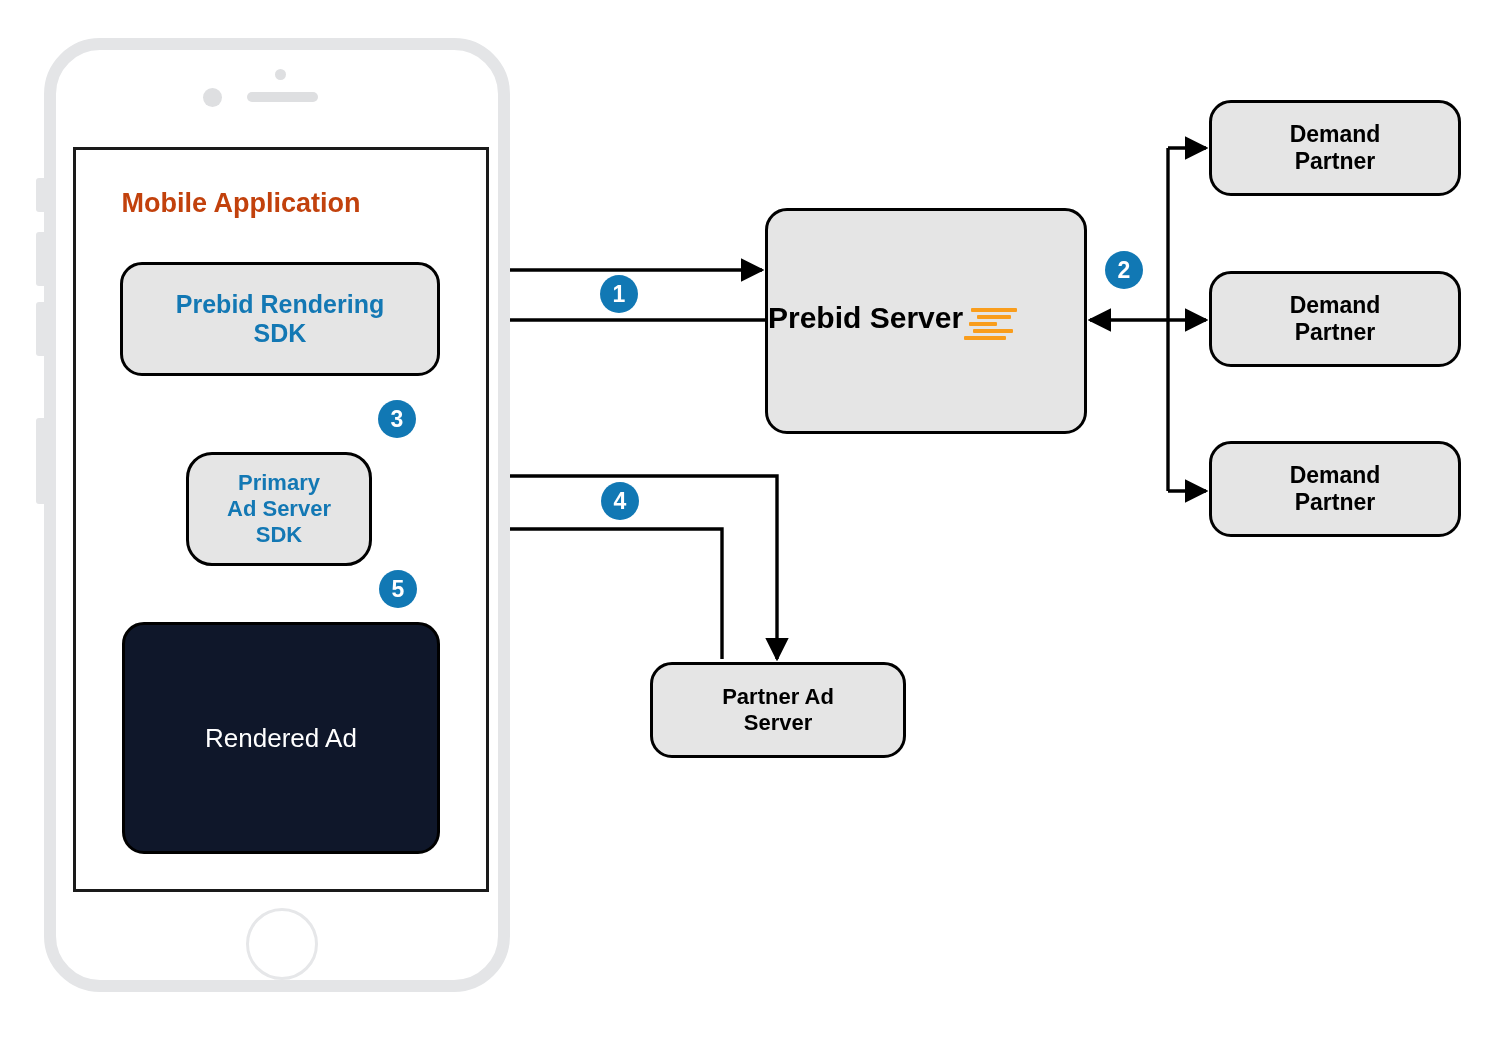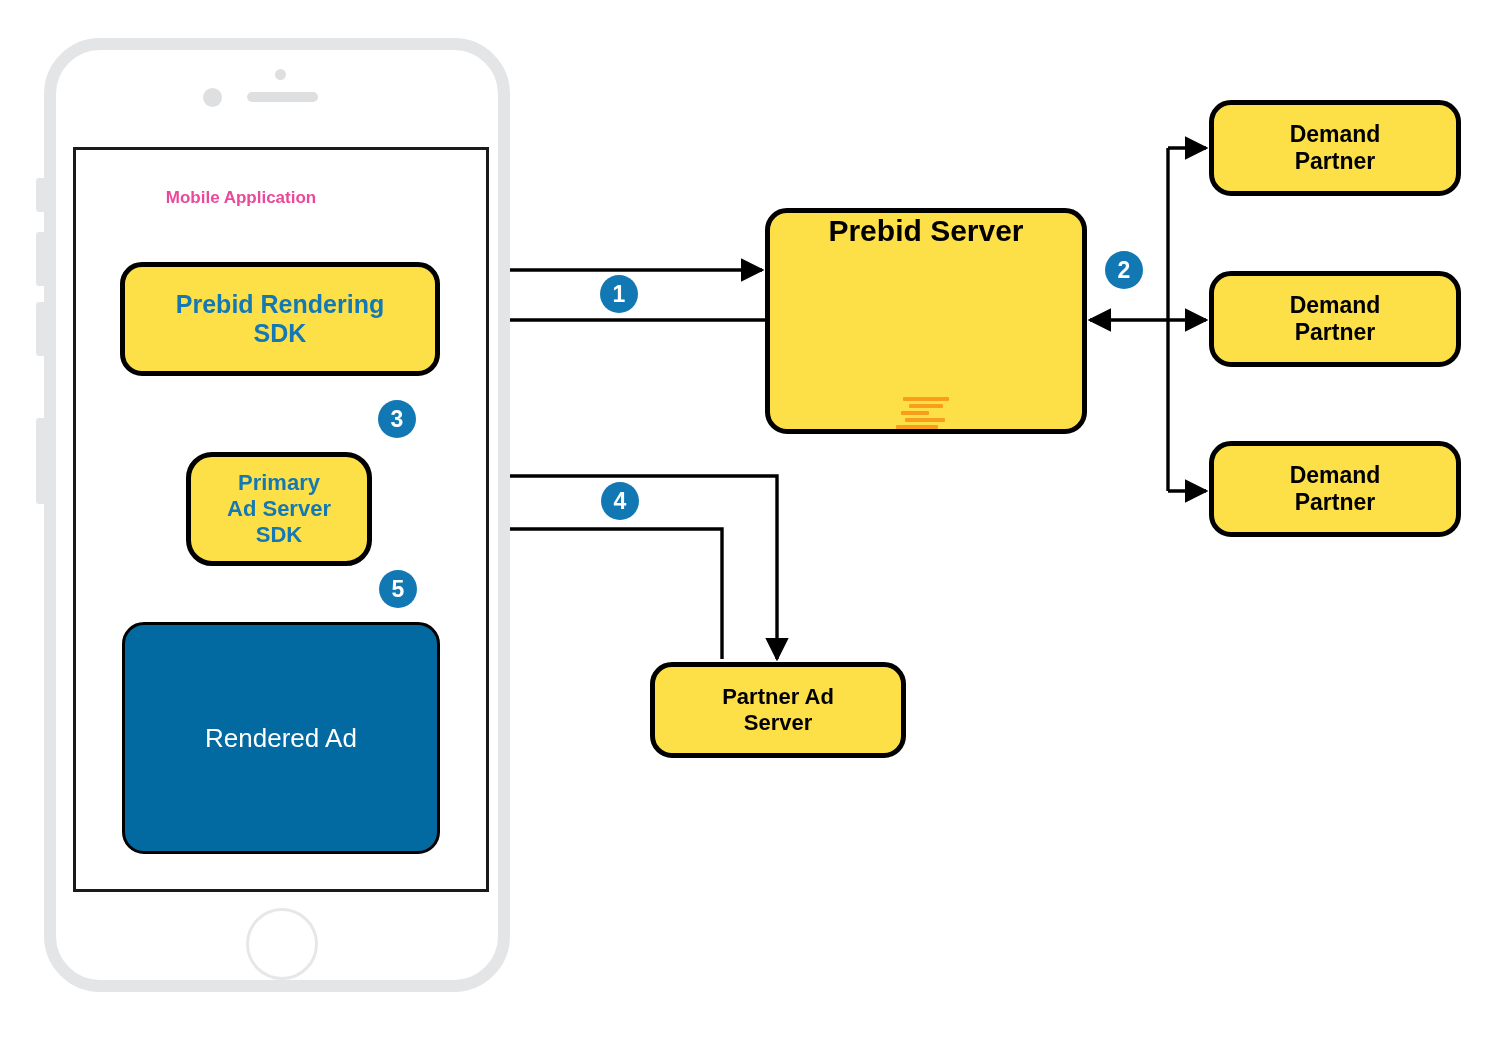--- a/index.html
+++ b/index.html
@@ -25,22 +25,22 @@
     height: 1040px;
   }
   
   .node {
     position: absolute;
     box-sizing: border-box;
     display: flex;
     align-items: center;
     justify-content: center;
     text-align: center;
-    background: #fde047;
-    border: 5px solid #000000;
+    background: #e5e5e5;
+    border: 3px solid #000000;
     border-radius: 18px;
     line-height: 1.18;
     z-index: 4;
   }
   .node .label { display: block; white-space: pre-line; }
 
   .node-blue-text { color: #1378b4; font-weight: bold; }
   .node-black-text { color: #000000; font-weight: bold; }
 
   
@@ -51,33 +51,32 @@
   }
   
   #primary-ad-server-sdk {
     left: 186px; top: 452px; width: 186px; height: 114px;
     font-size: 22px;
     border-radius: 26px;
   }
   
   #rendered-ad {
     left: 122px; top: 622px; width: 318px; height: 232px;
-    background: #0369a1;
+    background: #0f172a;
     color: #ffffff;
     font-size: 26px;
     border-radius: 22px;
     border: 3px solid #000000;
   }
   
   #prebid-server {
     left: 765px; top: 208px; width: 322px; height: 226px;
     font-size: 30px;
     border-radius: 22px;
-    flex-direction: column;
-    justify-content: space-between;
+    justify-content: flex-start;
   }
   #prebid-server .label { margin-bottom: 6px; }
   
   #primary-ad-server {
     left: 650px; top: 662px; width: 256px; height: 96px;
     font-size: 22px;
     border-radius: 22px;
   }
   
   .demand-partner {
@@ -195,23 +194,23 @@
     border: 3px solid #1a1a1a;
     background: #ffffff;
     box-sizing: border-box;
     z-index: 2;
   }
   #mobile-application-title {
     position: absolute;
     left: 73px; top: 188px;
     width: 336px;
     text-align: center;
-    font-size: 17px;
+    font-size: 27px;
     font-weight: bold;
-    color: #ec4899;
+    color: #c2410c;
     z-index: 3;
   }
 </style>
 </head>
 <body>
 
 <div id="stage">
 
   <div id="phone-frame"></div>
   <div class="side-button" id="side-button-silent"></div>

